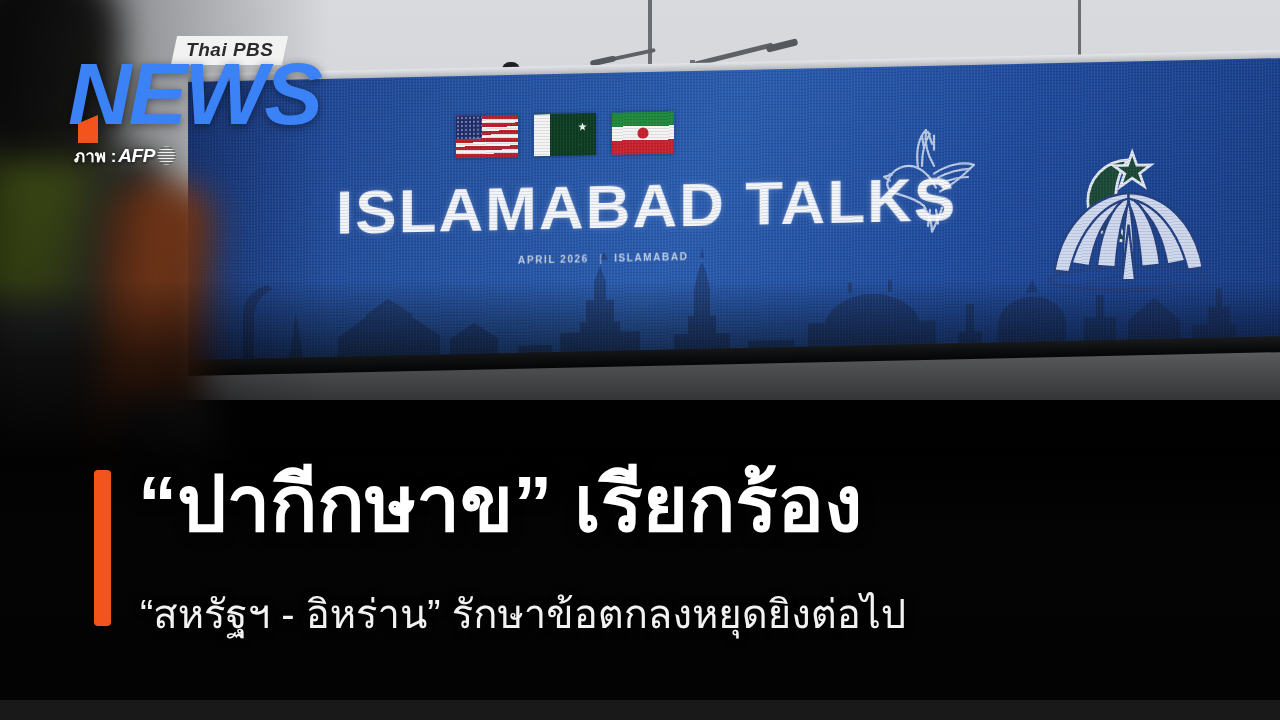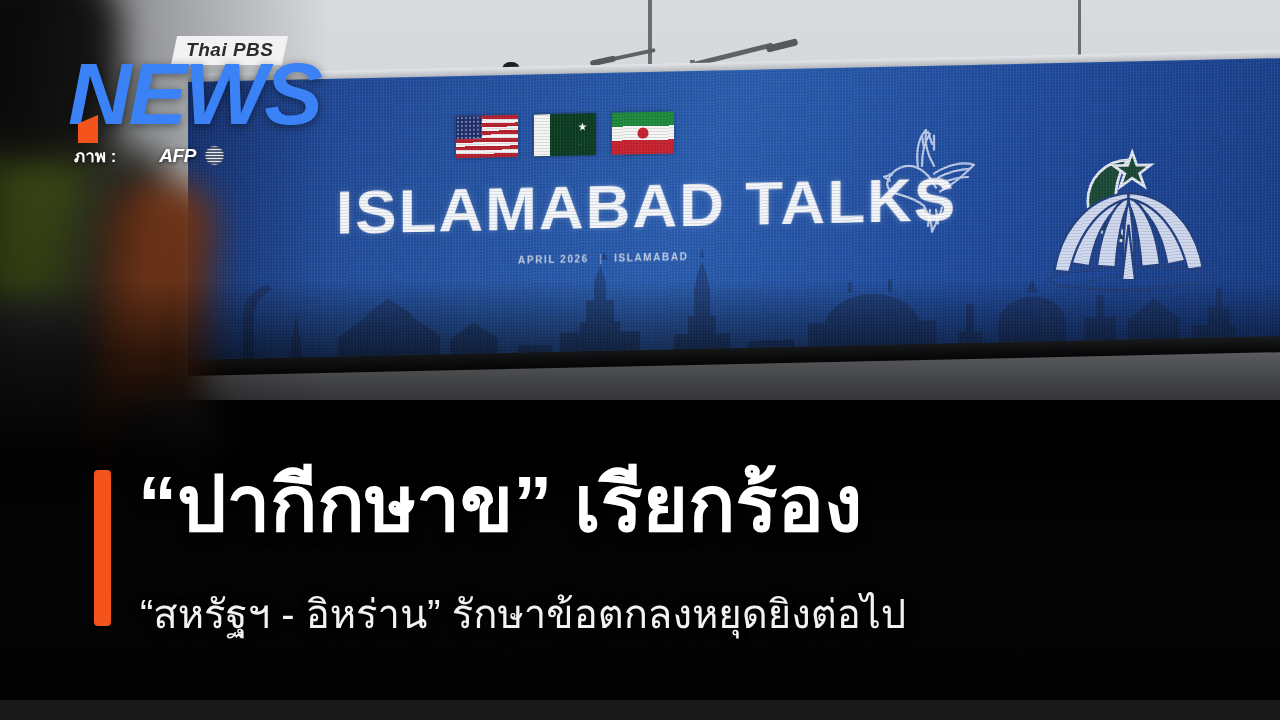--- a/index.html
+++ b/index.html
@@ -219,28 +219,27 @@
     letter-spacing:-3px; color:#3b82f6; line-height:1;
     font-family:"Liberation Sans", sans-serif;
     text-shadow:0 2px 10px rgba(0,0,0,.45);
   }
   .news-tick {
     position:absolute; left:10px; top:87px; width:20px; height:28px;
     background:#f4541c; clip-path:polygon(0 30%,100% 0,100% 100%,0 100%);
   }
   .credit {
     position:absolute; left:6px; top:114px;
-    display:flex; align-items:center; gap:9px;
+    display:flex; align-items:center; gap:2px;
     color:#ffffff; font-size:17px; font-weight:600;
     text-shadow:0 1px 4px rgba(0,0,0,.8);
   }
   .credit .afp {
     font-size:19px; font-weight:800; font-style:italic; letter-spacing:-.5px;
     display:inline-block;
-    margin-left:34px;
   }
   .afp-globe {
     width:19px; height:19px; border-radius:50%;
     background:radial-gradient(circle at 35% 30%, #ffffff, #c9c9c9 60%, #8e8e8e 100%);
     background-image:
       repeating-linear-gradient(0deg, rgba(255,255,255,.9) 0 1px, rgba(120,120,120,.6) 1px 3px);
     box-shadow:inset 0 0 3px rgba(0,0,0,.5);
     display:inline-block;
   }
 

